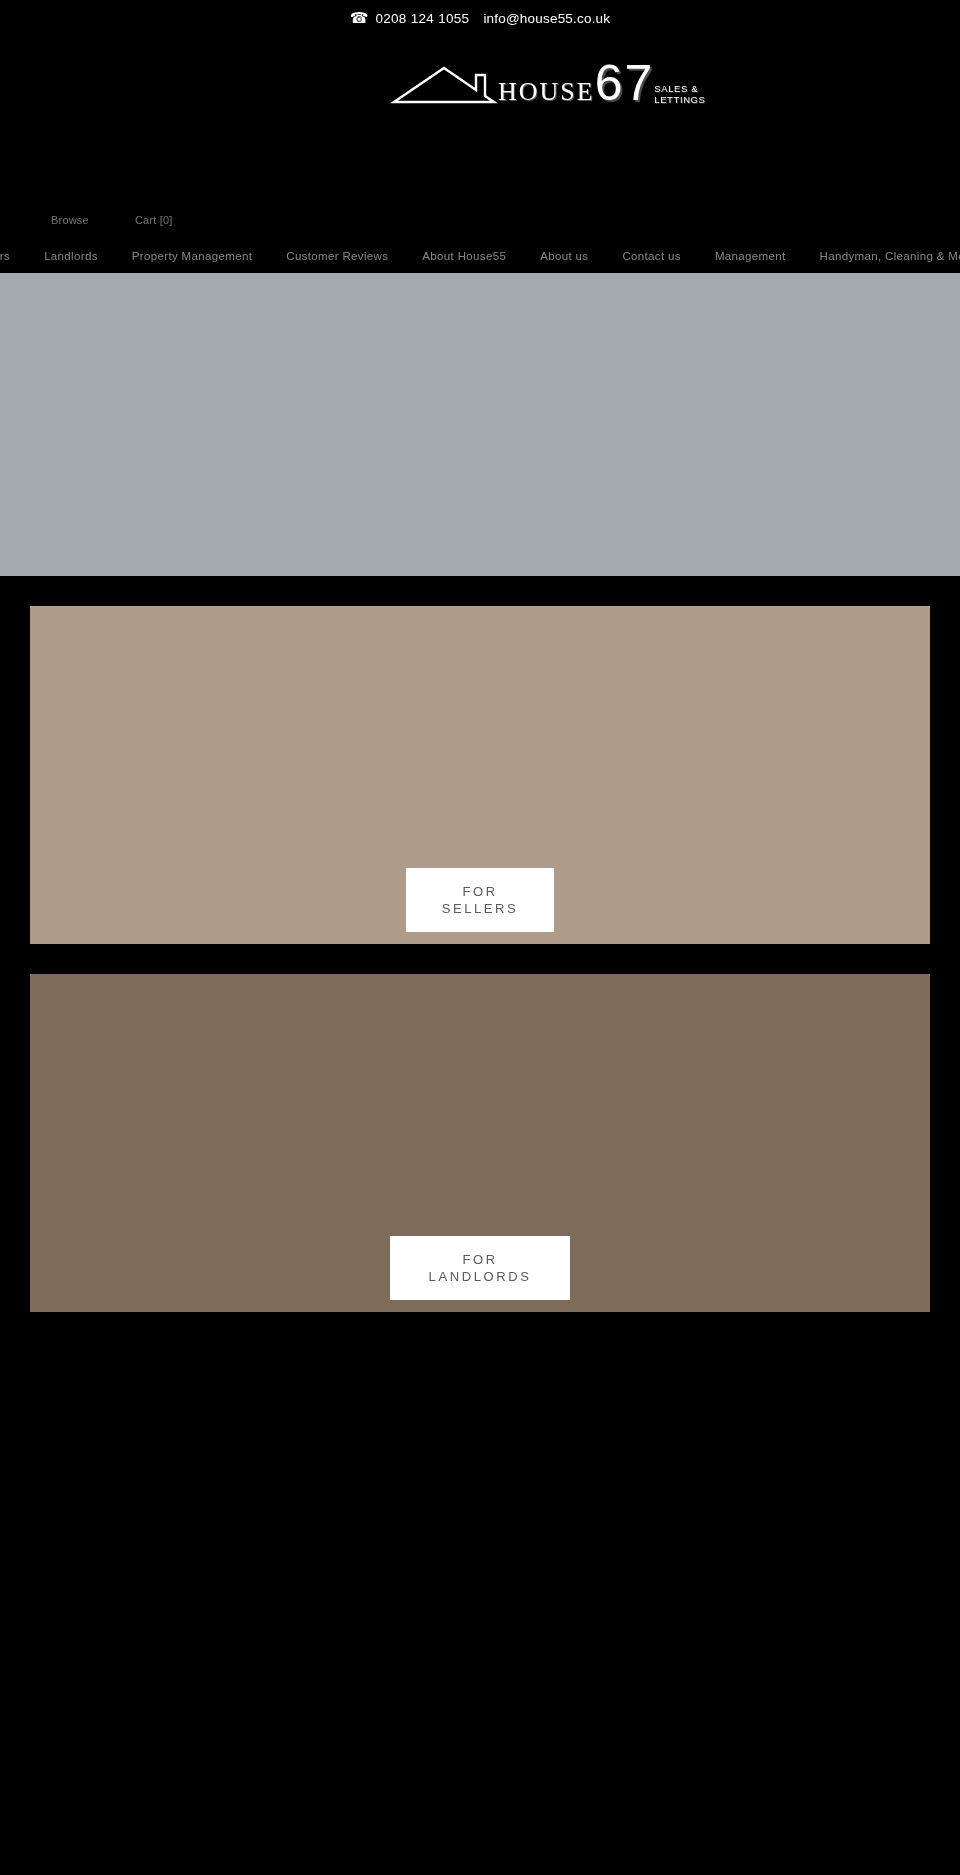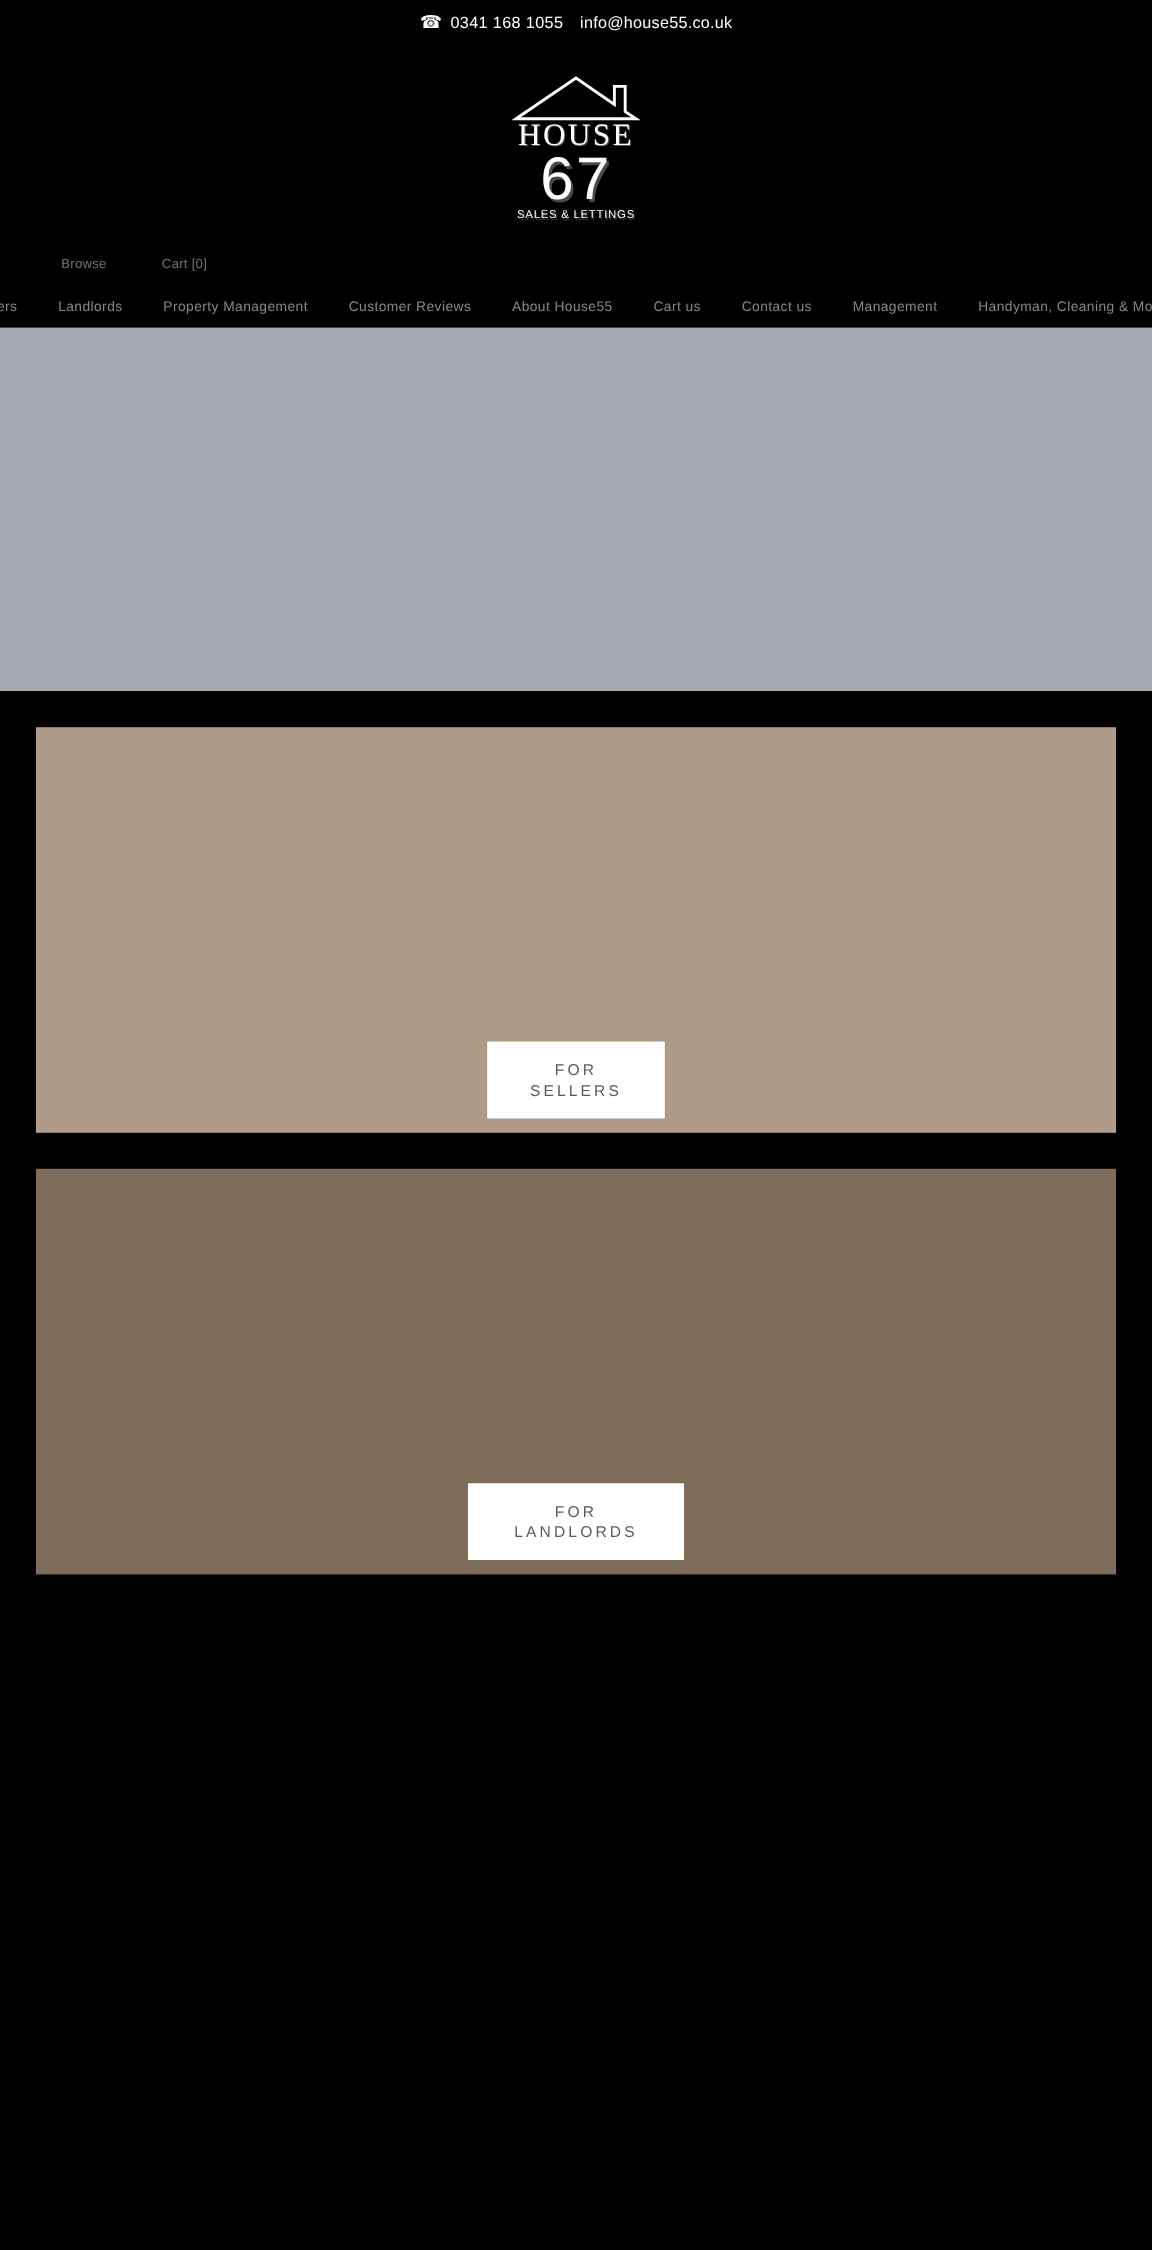--- a/index.html
+++ b/index.html
@@ -56,22 +56,21 @@
     height: 165px;
     display: flex;
     align-items: flex-start;
     justify-content: center;
     padding-top: 24px;
     background: #000000;
   }
   .logo {
     width: 180px;
     display: flex;
-    flex-direction: column;
-    align-items: center;
+    align-items: flex-end;
     text-decoration: none;
   }
   .logo-roof {
     width: 108px;
     height: 42px;
     display: block;
   }
   .logo-house {
     color: #ffffff;
     font-family: "Liberation Serif", serif;
@@ -184,21 +183,21 @@
   .promo-btn.w-mgmt      { width: 208px; }
 
   .promo-btn span { display: block; }
 </style>
 </head>
 <body>
 
 <div class="topbar">
   <div class="topbar-group">
     <span class="phone-glyph">☎</span>
-    <span class="topbar-text">0341 168 1055</span>
+    <span class="topbar-text">0208 124 1055</span>
   </div>
   <a class="topbar-email" href="#">info@house55.co.uk</a>
 </div>
 
 <div class="logo-wrap">
   <a class="logo" href="#">
     <span>
       <svg class="logo-roof" viewBox="0 0 108 42" xmlns="http://www.w3.org/2000/svg">
         <path d="M4 39 L54 5 L86 27 L86 12 L95 12 L95 33 L104 39 Z" fill="none" stroke="#ffffff" stroke-width="2.4" stroke-linejoin="miter"></path>
       </svg>
@@ -213,21 +212,21 @@
   <a class="util-link" href="#">Browse</a>
   <a class="util-link" href="#">Cart [0]</a>
 </nav>
 
 <nav class="main-nav">
   <a class="nav-link" href="#">Sellers</a>
   <a class="nav-link" href="#">Landlords</a>
   <a class="nav-link" href="#">Property Management</a>
   <a class="nav-link" href="#">Customer Reviews</a>
   <a class="nav-link" href="#">About House55</a>
-  <a class="nav-link" href="#">Cart us</a>
+  <a class="nav-link" href="#">About us</a>
   <a class="nav-link" href="#">Contact us</a>
   <a class="nav-link" href="#">Management</a>
   <a class="nav-link" href="#">Handyman, Cleaning &amp; Moving</a>
 </nav>
 
 <div class="hero" style="background: rgb(164, 169, 176);"></div>
 
 <div class="promos">
 
   <section class="promo" id="promo-0" style="background: rgb(175, 155, 138);">

